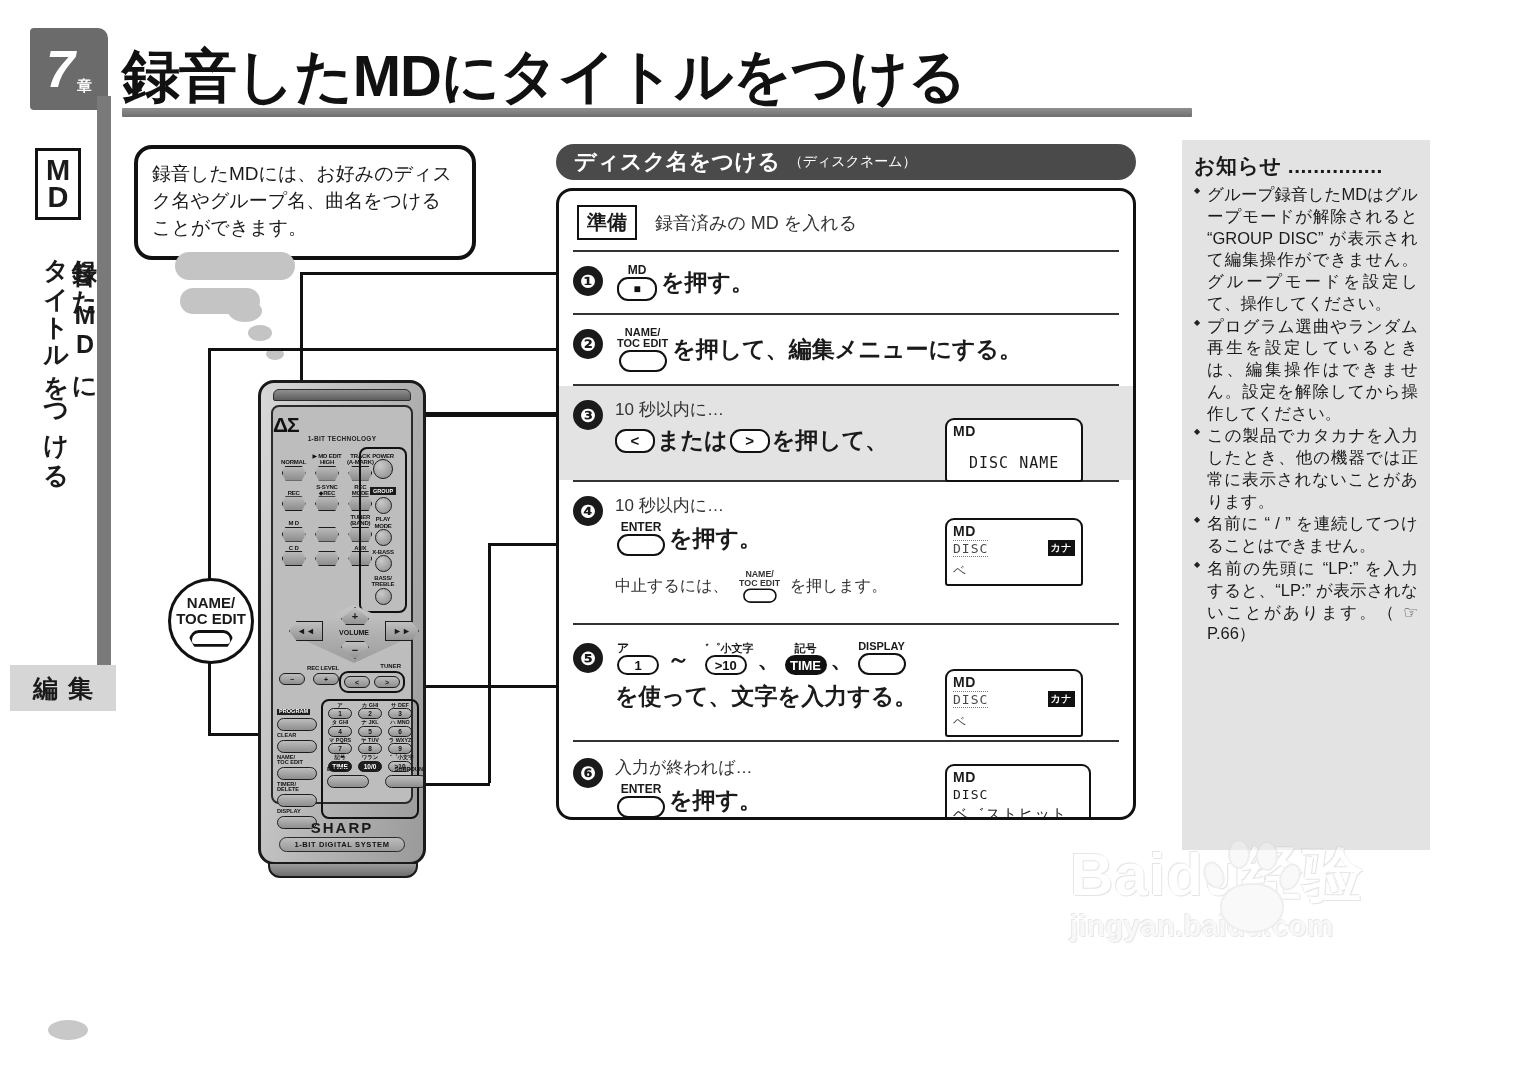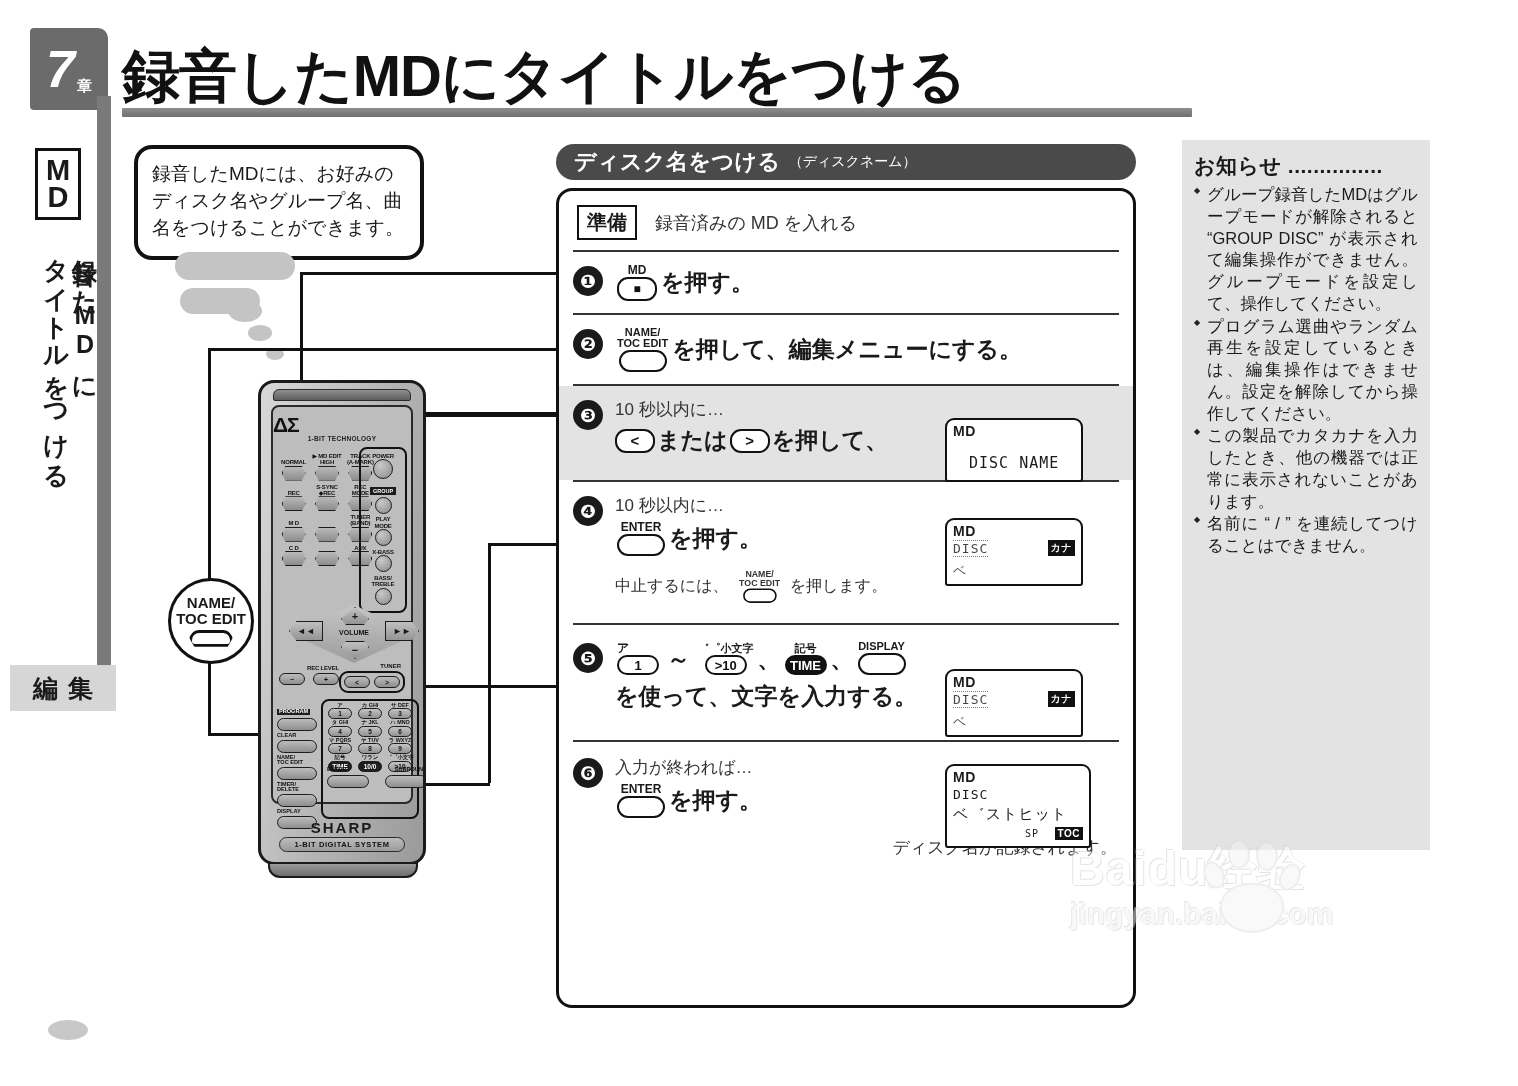--- a/index.html
+++ b/index.html
@@ -76,21 +76,21 @@
   #title-rule {
     position: absolute; left: 122px; top: 108px;
     width: 1070px; height: 9px;
     background: linear-gradient(#8e8e8e, #6f6f6f);
     border-radius: 1px;
   }
 
   
   #intro-balloon {
     position: absolute; left: 134px; top: 145px;
-    width: 290px; padding: 12px 14px 14px 14px;
+    width: 342px; padding: 12px 14px 14px 14px;
     border: 4px solid #111; border-radius: 18px; background: #fff;
     font-size: 19px; line-height: 1.42; letter-spacing: 0px;
   }
   .bubble-dot { position: absolute; background: #c4c4c4; border-radius: 50%; }
   #bd1 { left: 175px; top: 252px; width: 120px; height: 28px; border-radius: 14px; }
   #bd2 { left: 180px; top: 288px; width: 80px;  height: 26px; border-radius: 13px; }
   #bd3 { left: 228px; top: 300px; width: 34px;  height: 22px; }
   #bd4 { left: 248px; top: 325px; width: 24px;  height: 16px; }
   #bd5 { left: 266px; top: 348px; width: 18px;  height: 12px; }
 
@@ -201,21 +201,21 @@
     width: 580px; height: 36px;
     background: #4a4a4a; color:#fff; border-radius: 18px;
     display:flex; align-items:center; padding-left:18px; gap:8px;
   }
   #section-header .h-main { font-size: 22px; font-weight: bold; letter-spacing:0.5px; }
   #section-header .h-sub  { font-size: 14px; }
 
   
   #steps-panel {
     position: absolute; left: 556px; top: 188px;
-    width: 580px; height: 820px;
+    width: 580px; height: 632px;
     border: 3px solid #111; border-radius: 16px; background:#fff;
     overflow: hidden;
   }
   .prep-row { display:flex; align-items:center; gap:18px; padding: 14px 18px 10px 18px; }
   .prep-chip { border:2px solid #111; padding:2px 8px; font-size:20px; font-weight:bold; }
   .prep-text { font-size:18px; color:#333; }
   .divider { height:2px; background:#333; margin:0 14px; }
   .step { display:flex; padding: 12px 16px 12px 14px; gap:12px; position:relative; }
   .step.shaded { background:#e3e3e3; }
   .step-num {
@@ -279,21 +279,21 @@
   #notes li::before {
     content:"◆"; position:absolute; left:0; top:2px; font-size:8px; color:#222;
   }
 
   
   #watermark {
     position:absolute; left:1070px; top:845px; width:390px; height:185px;
     pointer-events:none; opacity:0.5;
   }
   #watermark .wm-text {
-    font-size:48px; font-weight:bold; color:#ffffff;
+    font-size:60px; font-weight:bold; color:#ffffff;
     text-shadow: 0 0 1px #bbb, 1px 1px 0 #cfcfcf, -1px -1px 0 #cfcfcf;
     letter-spacing:1px; line-height:1;
   }
   #watermark .wm-url {
     font-size:30px; font-weight:bold; color:#f2f2f2;
     text-shadow: 1px 1px 0 #d2d2d2, -1px -1px 0 #d2d2d2;
     margin-top:4px;
   }
   #wm-paw { position:absolute; left:128px; top:-6px; width:108px; height:96px; }
   .paw-pad { position:absolute; background:#f4f4f4; border:2px solid #dedede; border-radius:50%; }
@@ -704,20 +704,21 @@
 
   </div>
 
   <div id="notes">
     <h3>お知らせ ...............</h3>
     <ul>
       <li>グループ録音したMDはグループモードが解除されると “GROUP DISC” が表示されて編集操作ができません。グループモードを設定して、操作してください。</li>
       <li>プログラム選曲やランダム再生を設定しているときは、編集操作はできません。設定を解除してから操作してください。</li>
       <li>この製品でカタカナを入力したとき、他の機器では正常に表示されないことがあります。</li>
       <li>名前に “ / ” を連続してつけることはできません。</li>
+      <li>名前の先頭に “LP:” を入力すると、“LP:” が表示されないことがあります。（ ☞ P.66）</li>
     </ul>
   </div>
 
   <div id="watermark">
     <div id="wm-paw">
       <div class="paw-pad" style="left:30px; top:0; width:22px; height:30px;"></div>
       <div class="paw-pad" style="left:58px; top:2px; width:22px; height:30px;"></div>
       <div class="paw-pad" style="left:6px;  top:22px; width:20px; height:28px; transform:rotate(-25deg);"></div>
       <div class="paw-pad" style="left:82px; top:24px; width:20px; height:28px; transform:rotate(25deg);"></div>
       <div class="paw-pad" style="left:22px; top:44px; width:64px; height:50px; border-radius:46% 46% 50% 50%;"></div>

